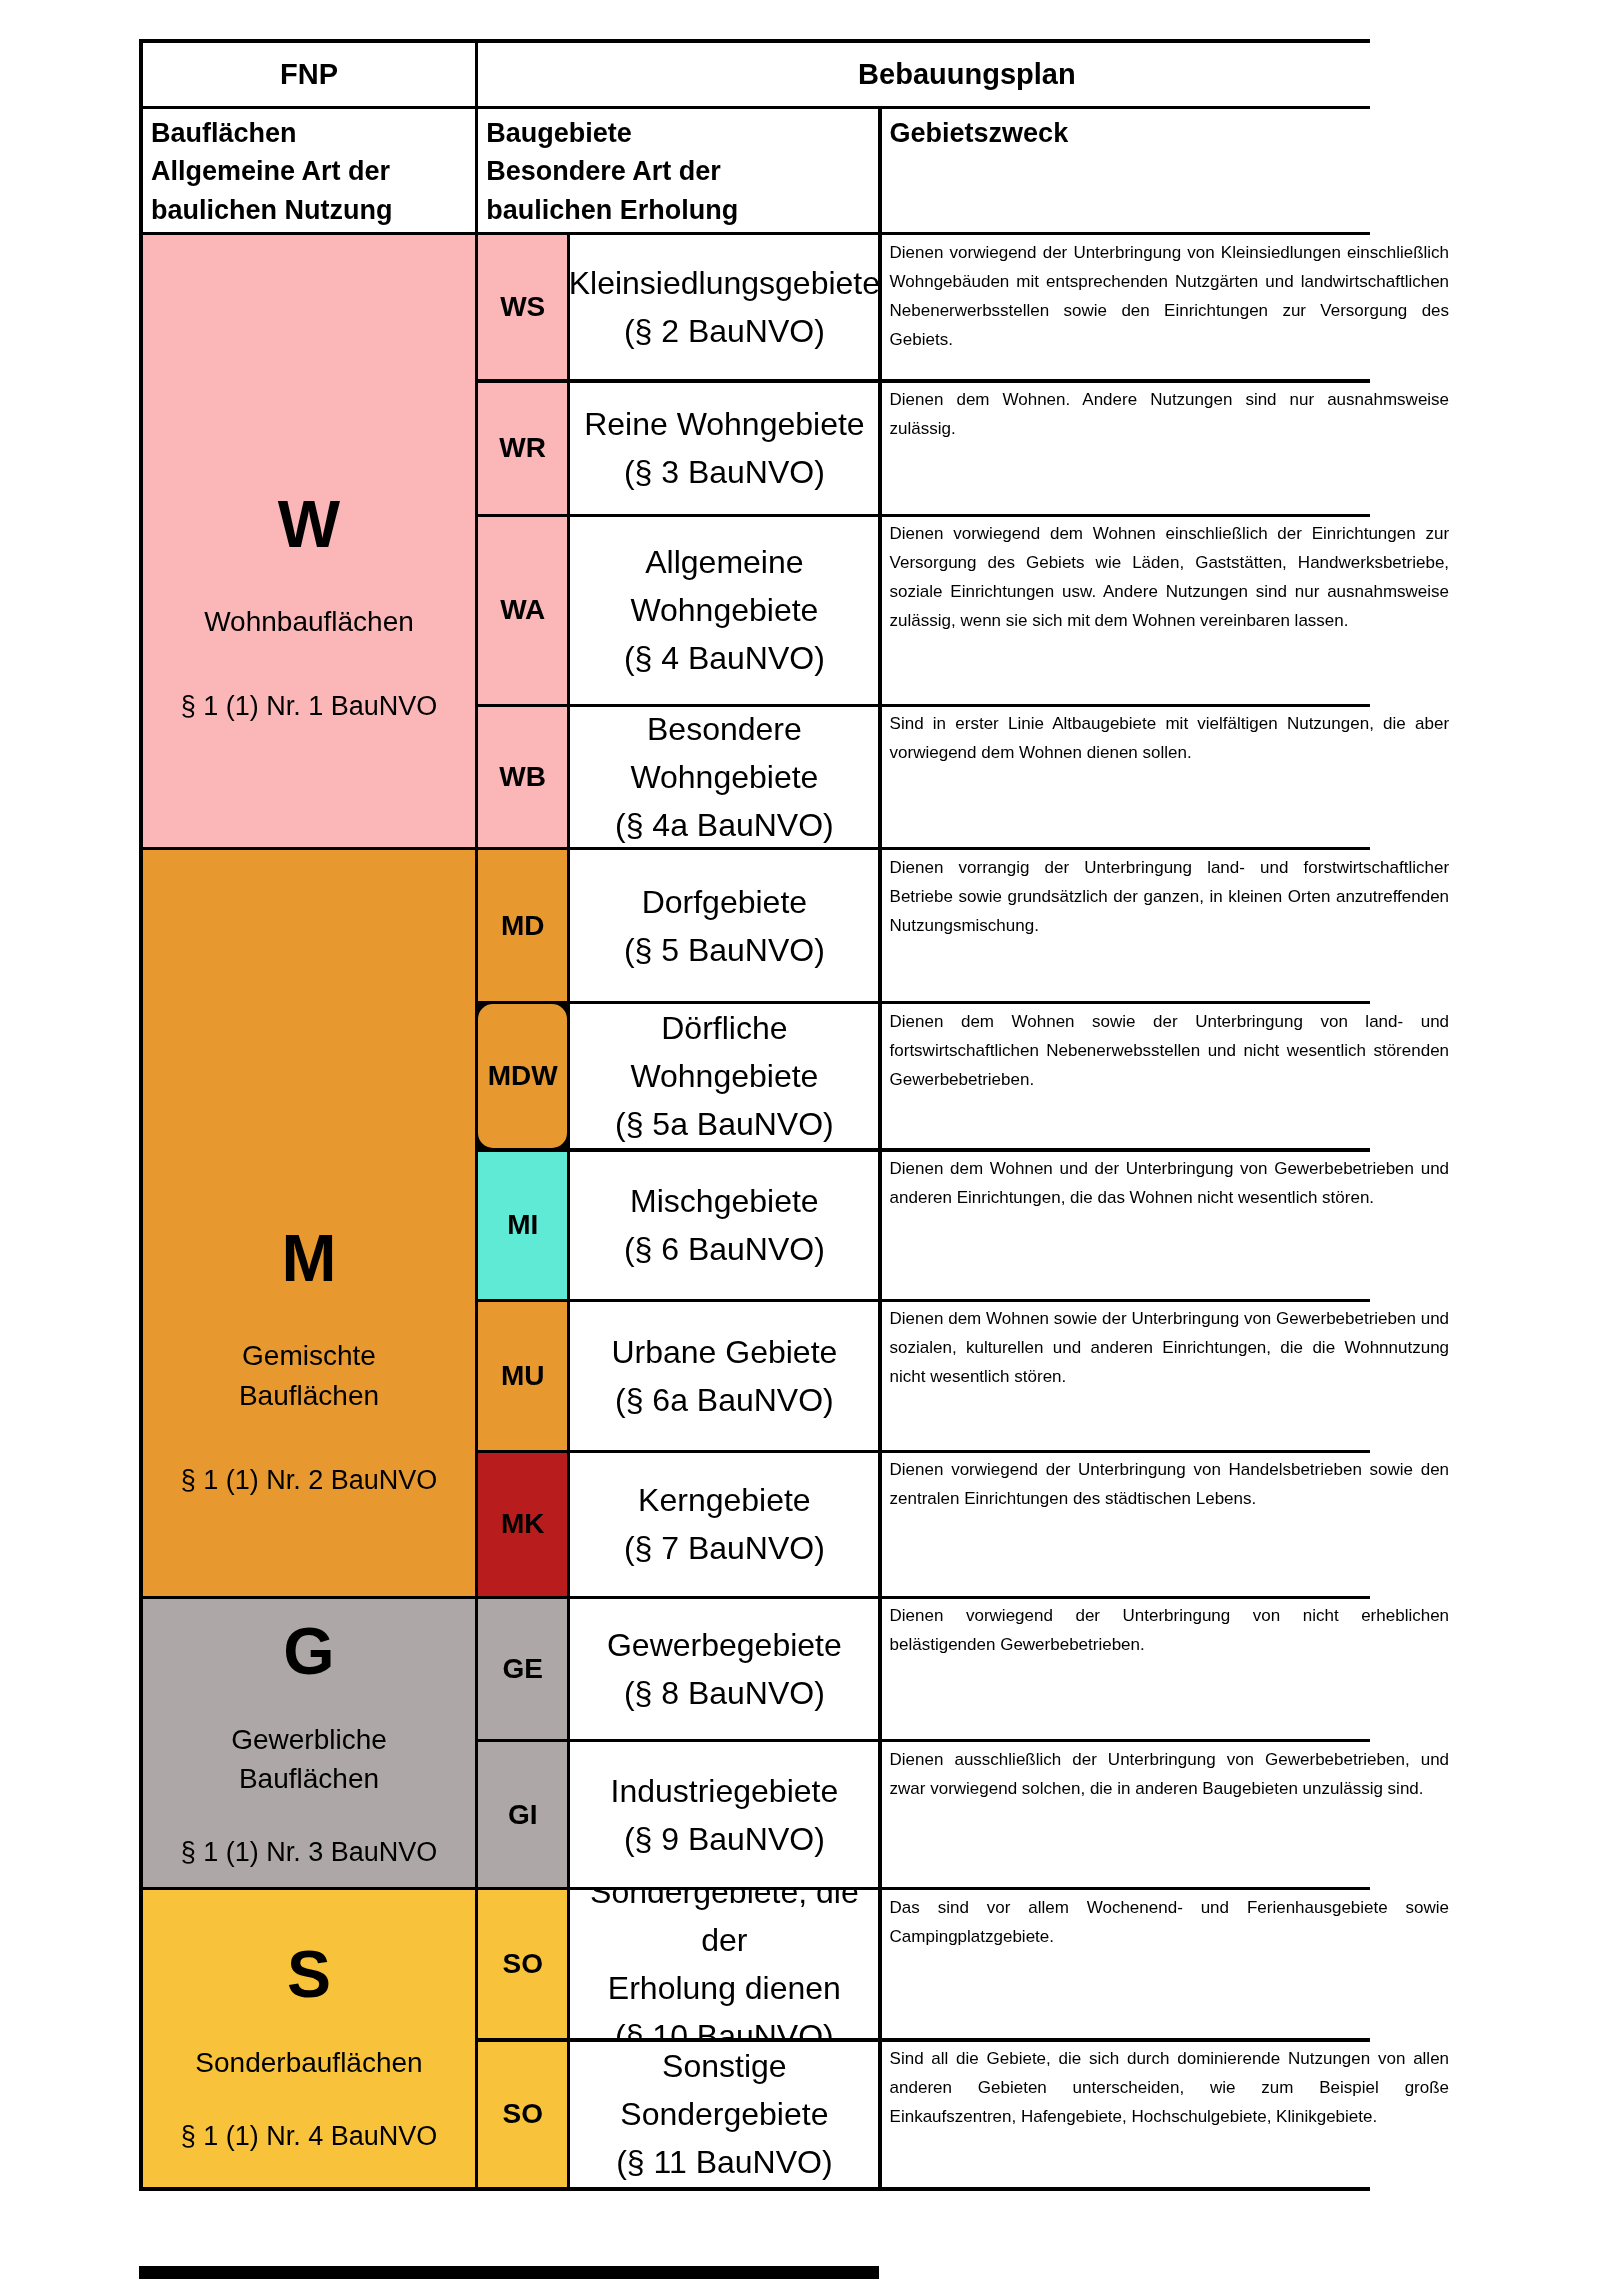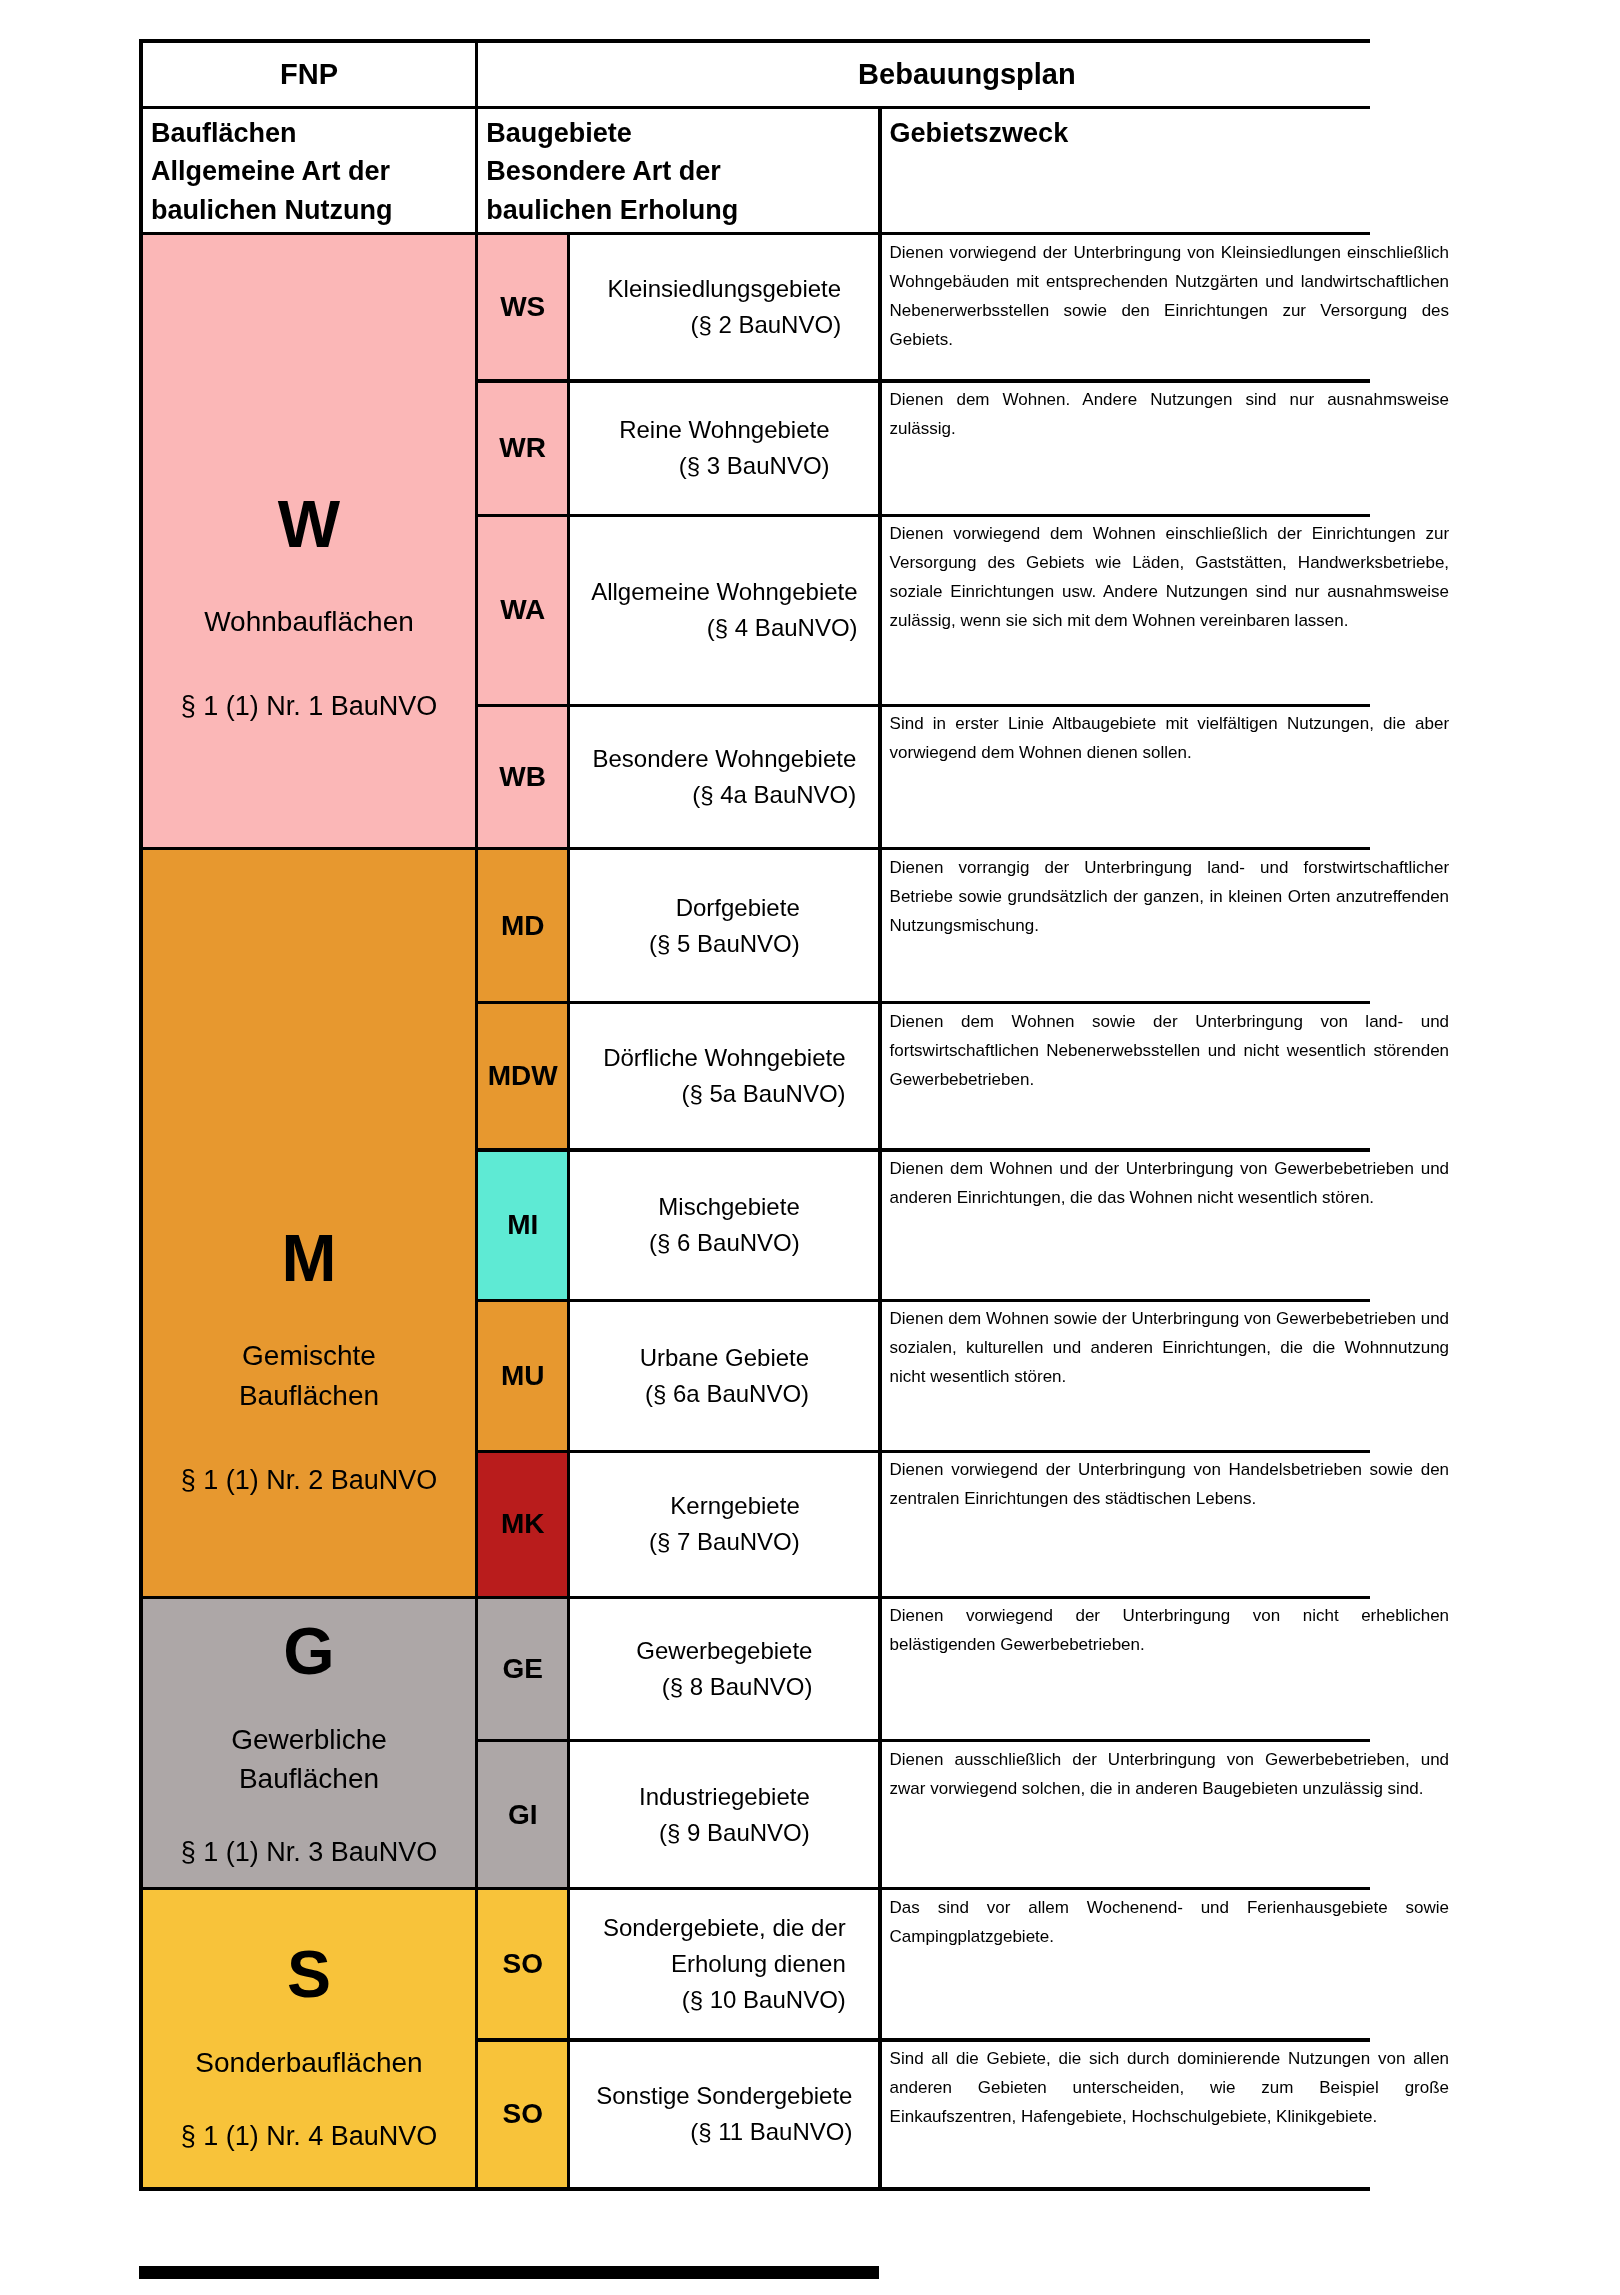--- a/index.html
+++ b/index.html
@@ -15,22 +15,22 @@
     gap:3.2px;
     background:#000;border:4px solid #000;box-sizing:border-box;
   }
   .cell{background:#fff;overflow:hidden;}
   .h1{display:flex;align-items:center;justify-content:center;
       font-size:29px;font-weight:bold;}
   .h2{font-size:27px;font-weight:bold;line-height:1.42;white-space:pre-line;
       padding:4.9px 8px;}
   .code{display:flex;align-items:center;justify-content:center;
         font-size:28px;font-weight:bold;}
-  .name{display:flex;align-items:center;justify-content:center;text-align:right;
-        font-size:24px;line-height:1.5;white-space:pre-line;padding:0 4.9px;}
+  .name{display:flex;align-items:center;justify-content:center;text-align:center;
+        font-size:32px;line-height:1.5;white-space:pre-line;padding:0 4.9px;}
   .zweck{font-size:17px;line-height:29px;text-align:justify;
          padding:2.4px 6.5px 2.4px 8px;}
   .group{display:flex;flex-direction:column;align-items:center;justify-content:center;
          text-align:center;}
   .gl{font-size:66px;font-weight:bold;line-height:1;}
   .gn{font-size:28px;line-height:1.4;margin-top:45px;white-space:pre-line;}
   .gp{font-size:27px;margin-top:50px;}
   .pad-w{padding-top:130px;}
   .pad-m{padding-top:275px;}
   .pad-g{padding-top:0;}
@@ -87,21 +87,21 @@
       <div class="gn">Gemischte
 Bauflächen</div>
       <div class="gp">§ 1 (1) Nr. 2 BauNVO</div>
     </div>
 
     <div class="cell code" style="grid-area: 7 / 2 / 8 / 3; background: rgb(231, 152, 47);">MD</div>
     <div class="cell name" style="grid-area:7/3/8/4">Dorfgebiete
 (§ 5 BauNVO)</div>
     <div class="cell zweck" style="grid-area:7/4/8/5">Dienen vorrangig der Unterbringung land- und forstwirtschaftlicher Betriebe sowie grundsätzlich der ganzen, in kleinen Orten anzutreffenden Nutzungsmischung.</div>
 
-    <div class="cell code" style="grid-area: 8 / 2 / 9 / 3; background: rgb(231, 152, 47);">MDW</div>
+    <div class="cell code" style="grid-area: 8 / 2 / 9 / 3; background: rgb(231, 152, 47); border-radius: 15px;">MDW</div>
     <div class="cell name" style="grid-area:8/3/9/4">Dörfliche Wohngebiete
 (§ 5a BauNVO)</div>
     <div class="cell zweck" style="grid-area:8/4/9/5">Dienen dem Wohnen sowie der Unterbringung von land- und fortswirtschaftlichen Nebenerwebsstellen und nicht wesentlich störenden Gewerbebetrieben.</div>
 
     <div class="cell code" style="grid-area: 9 / 2 / 10 / 3; background: #5eead4;">MI</div>
     <div class="cell name" style="grid-area:9/3/10/4">Mischgebiete
 (§ 6 BauNVO)</div>
     <div class="cell zweck" style="grid-area:9/4/10/5">Dienen dem Wohnen und der Unterbringung von Gewerbebetrieben und anderen Einrichtungen, die das Wohnen nicht wesentlich stören.</div>
 
     <div class="cell code" style="grid-area: 10 / 2 / 11 / 3; background: rgb(231, 152, 47);">MU</div>

